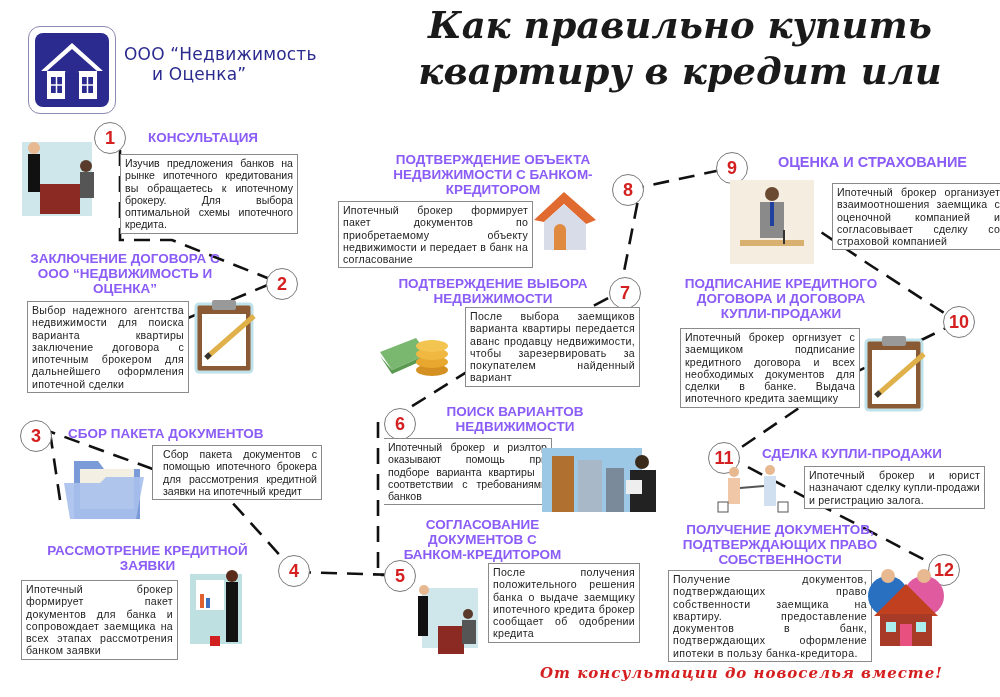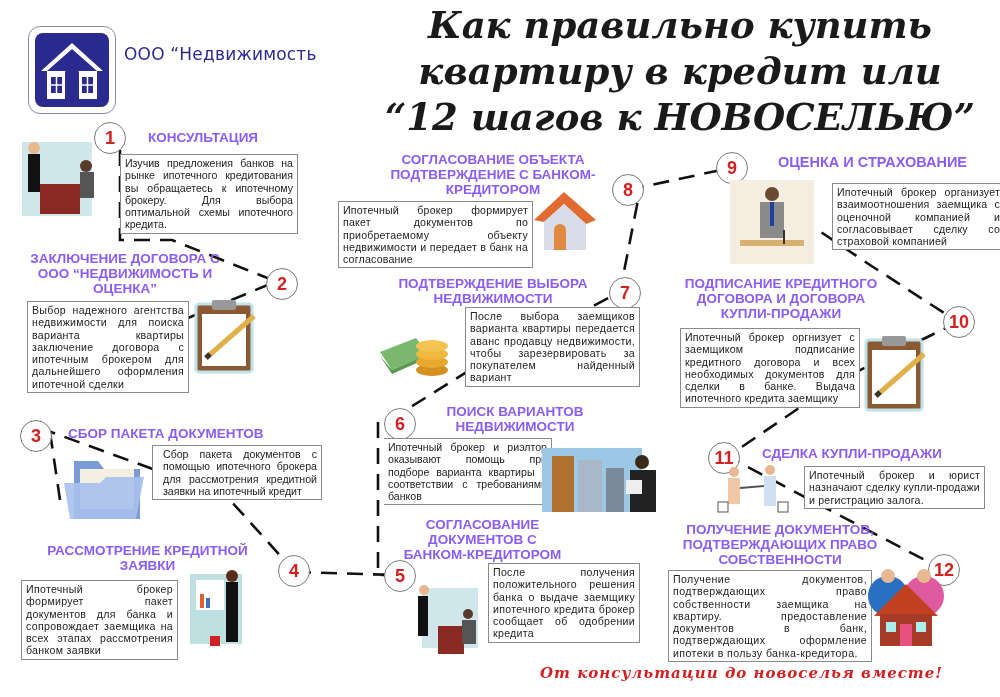--- a/index.html
+++ b/index.html
@@ -46,26 +46,26 @@
       <path d="M30,66 V40 A7,7 0 0 1 44,40 V66 Z" fill="#2b2b8f"></path>
       <line x1="21.5" y1="44" x2="21.5" y2="60" stroke="#fff" stroke-width="1.5"></line>
       <line x1="16" y1="52" x2="27" y2="52" stroke="#fff" stroke-width="1.5"></line>
       <line x1="52.5" y1="44" x2="52.5" y2="60" stroke="#fff" stroke-width="1.5"></line>
       <line x1="47" y1="52" x2="58" y2="52" stroke="#fff" stroke-width="1.5"></line>
     </svg>
   </div>
 </div>
 <div class="abs company">
   <span>ООО “Недвижимость</span>
+  <span class="l2">и Оценка”</span>
 </div>
 
 <div class="abs main-title">
   <div>Как правильно купить</div>
   <div>квартиру в кредит или</div>
-  <div>“12 шагов к НОВОСЕЛЬЮ”</div>
 </div>
 
 <div class="abs circle" style="left:94px;top:122px;">1</div>
 <div class="abs step-title" style="left:138px;top:130px;width:130px;">КОНСУЛЬТАЦИЯ</div>
 <div class="abs desc" style="left:120px;top:154px;width:168px;">Изучив предложения банков на рынке ипотечного кредитования вы обращаетесь к ипотечному брокеру. Для выбора оптимальной схемы ипотечного кредита.</div>
 <div class="illus" style="left:14px;top:136px;width:90px;height:90px;">
   <svg width="90" height="90">
       <rect x="8" y="6" width="70" height="74" fill="#cfe7ea"></rect>
       <rect x="26" y="48" width="40" height="30" fill="#8b2a22"></rect>
       <circle cx="20" cy="12" r="6" fill="#e8b890"></circle>
@@ -150,21 +150,21 @@
   <svg width="80" height="50">
       <polygon points="4,22 40,8 52,24 16,40" fill="#7ab870"></polygon>
       <polygon points="4,26 16,44 52,28 52,24 16,40" fill="#5a9a50"></polygon>
       <ellipse cx="56" cy="40" rx="16" ry="6" fill="#d49020"></ellipse>
       <ellipse cx="56" cy="32" rx="16" ry="6" fill="#e8a830"></ellipse>
       <ellipse cx="56" cy="24" rx="16" ry="6" fill="#f0b840"></ellipse>
       <ellipse cx="56" cy="16" rx="16" ry="6" fill="#f4c450"></ellipse>
     </svg>
 </div>
 
-<div class="abs step-title" style="left:388px;top:152px;width:210px;">СОГЛАСОВАНИЕ ОБЪЕКТА ПОДТВЕРЖДЕНИЕ С БАНКОМ-КРЕДИТОРОМ</div>
+<div class="abs step-title" style="left:388px;top:152px;width:210px;">ПОДТВЕРЖДЕНИЕ ОБЪЕКТА НЕДВИЖИМОСТИ С БАНКОМ-КРЕДИТОРОМ</div>
 <div class="abs circle" style="left:612px;top:174px;">8</div>
 <div class="abs desc" style="left:338px;top:201px;width:185px;letter-spacing:0.2px;">Ипотечный брокер формирует пакет документов по приобретаемому объекту недвижимости и передает в банк на согласование</div>
 <div class="illus" style="left:530px;top:188px;width:70px;height:66px;">
   <svg width="70" height="66">
       <polygon points="34,4 4,32 14,34 34,16 56,36 66,32" fill="#e06a30"></polygon>
       <polygon points="14,34 34,16 56,36 56,62 14,62" fill="#d8dce8"></polygon>
       <path d="M24,62 V42 A6,6 0 0 1 36,42 V62 Z" fill="#e08a40"></path>
     </svg>
 </div>
 

